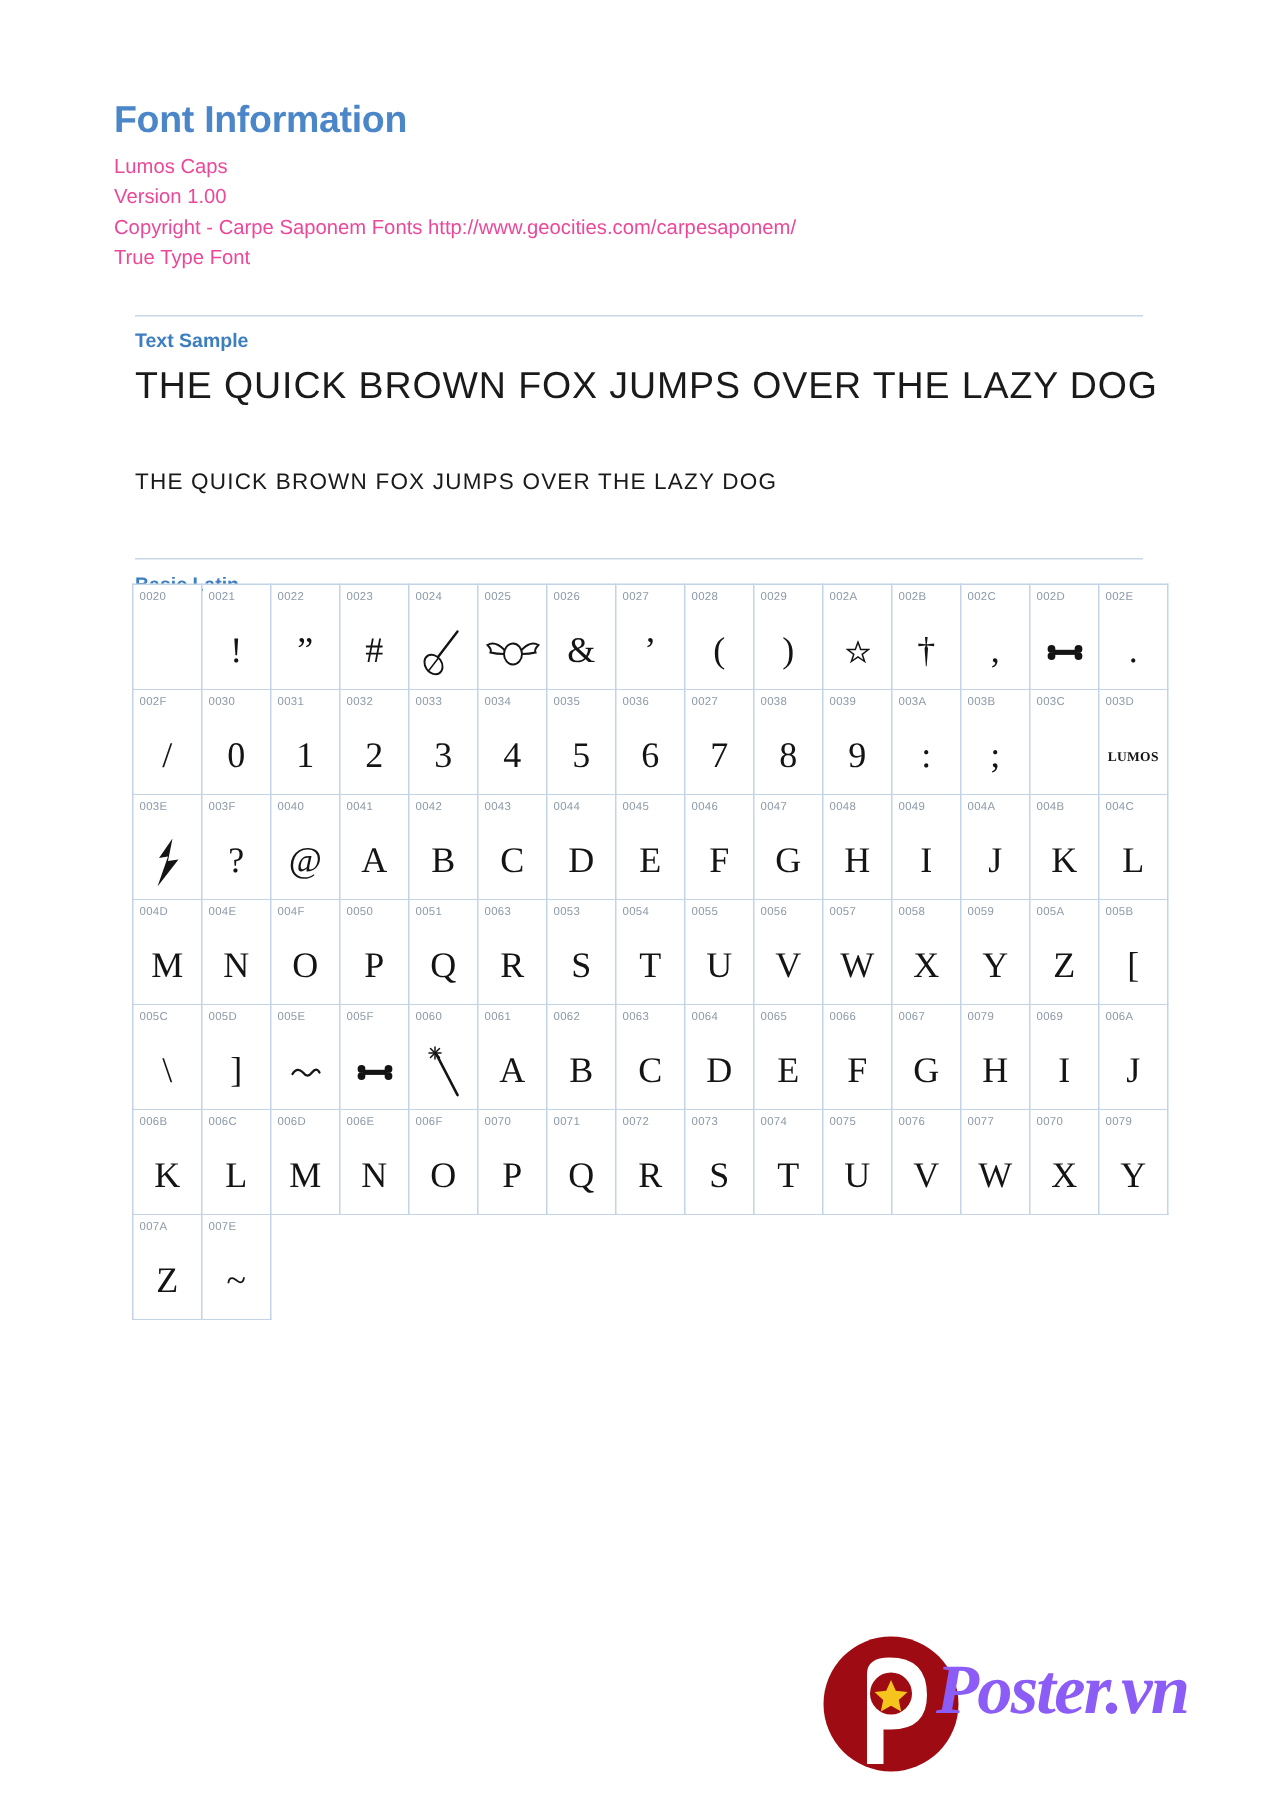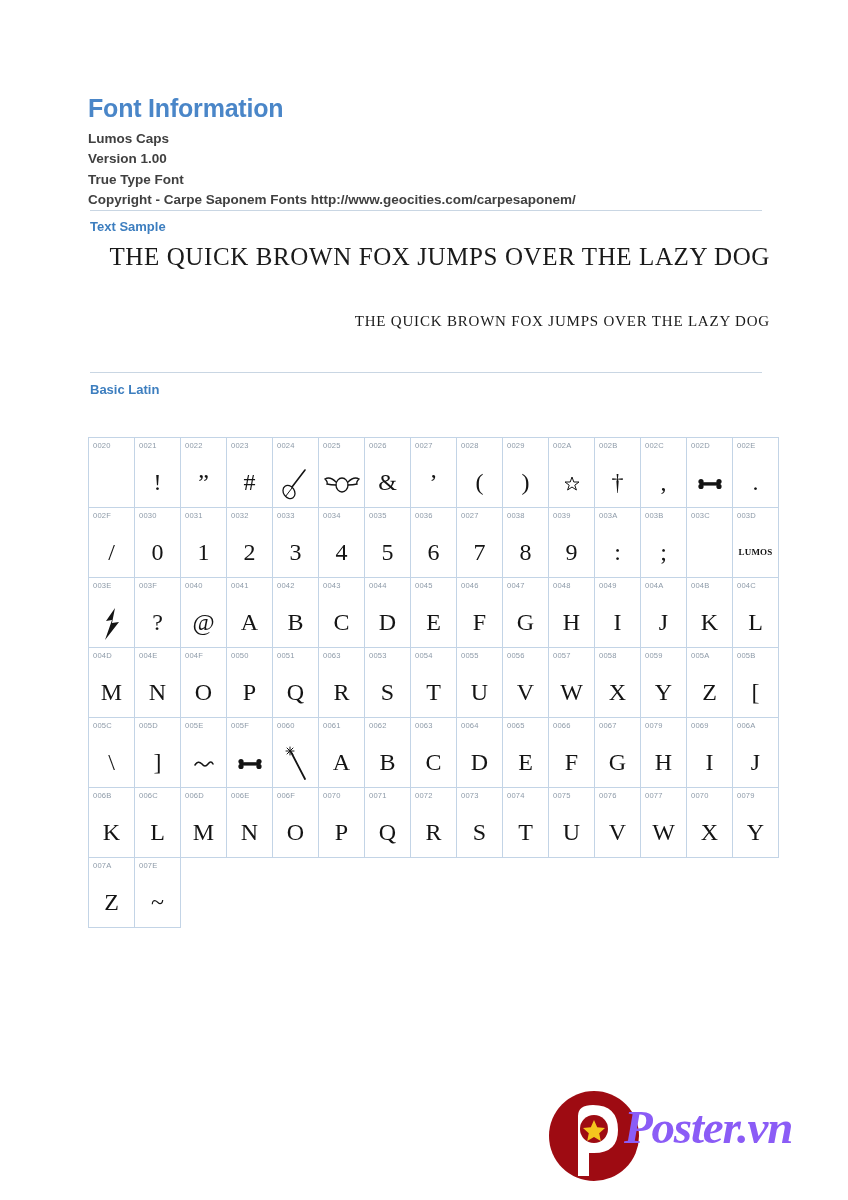--- a/index.html
+++ b/index.html
@@ -19,37 +19,36 @@
     position: absolute;
     left: 0; top: 0;
     width: 848px;
     height: 1200px;
     background: #ffffff;
   }
 
   
   .header-block {
     position: absolute;
-    left: 88px;
+    left: 76px;
     top: 66px;
     width: 680px;
-    margin-top: 28px;
   }
   .doc-title {
     font-size: 25px;
     font-weight: bold;
     color: #4a86c8;
     letter-spacing: -0.2px;
     line-height: 1.15;
     margin: 0 0 6px 0;
   }
   .meta-line {
     font-size: 13.5px;
-    font-weight: bold;
-    color: #404040;
+    font-weight: normal;
+    color: #ec4899;
     line-height: 20.5px;
     white-space: nowrap;
   }
 
   
   .rule {
     position: absolute;
     left: 90px;
     width: 672px;
     height: 1px;
@@ -59,23 +58,23 @@
     position: absolute;
     left: 90px;
     font-size: 13px;
     font-weight: bold;
     color: #3d7ebf;
   }
 
   
   .sample {
     position: absolute;
-    text-align: right;
+    text-align: left;
     color: #1a1a1a;
-    font-family: Liberation Serif, serif;
+    font-family: Liberation Sans, sans-serif;
     font-variant: small-caps;
     white-space: nowrap;
   }
   .sample-large {
     left: 90px;
     top: 243px;
     width: 680px;
     font-size: 25px;
     letter-spacing: 0.6px;
   }
@@ -84,21 +83,21 @@
     top: 313px;
     width: 680px;
     font-size: 15px;
     letter-spacing: 0.8px;
   }
 
   
   .glyph-table {
     position: absolute;
     left: 88px;
-    top: 437px;
+    top: 389px;
     border-collapse: collapse;
     table-layout: fixed;
   }
   .glyph-table td {
     width: 45px;
     height: 69px;
     border: 1px solid #c3d4e6;
     vertical-align: top;
     padding: 0;
     position: relative;
@@ -169,22 +168,22 @@
 </style>
 </head>
 <body>
 
 <div class="page">
 
   <div class="header-block">
     <div class="doc-title">Font Information</div>
     <div class="meta-line">Lumos Caps</div>
     <div class="meta-line">Version 1.00</div>
+    <div class="meta-line url">Copyright - Carpe Saponem Fonts  http://www.geocities.com/carpesaponem/</div>
     <div class="meta-line">True Type Font</div>
-    <div class="meta-line url">Copyright - Carpe Saponem Fonts  http://www.geocities.com/carpesaponem/</div>
   </div>
 
   <div class="rule" style="top:210px;"></div>
   <div class="section-heading" style="top:219px;">Text Sample</div>
 
   <div class="sample sample-large">THE QUICK BROWN FOX JUMPS OVER THE LAZY DOG</div>
   <div class="sample sample-small">THE QUICK BROWN FOX JUMPS OVER THE LAZY DOG</div>
 
   <div class="rule" style="top:372px;"></div>
   <div class="section-heading" style="top:382px;text-align:right;">Basic Latin</div>

